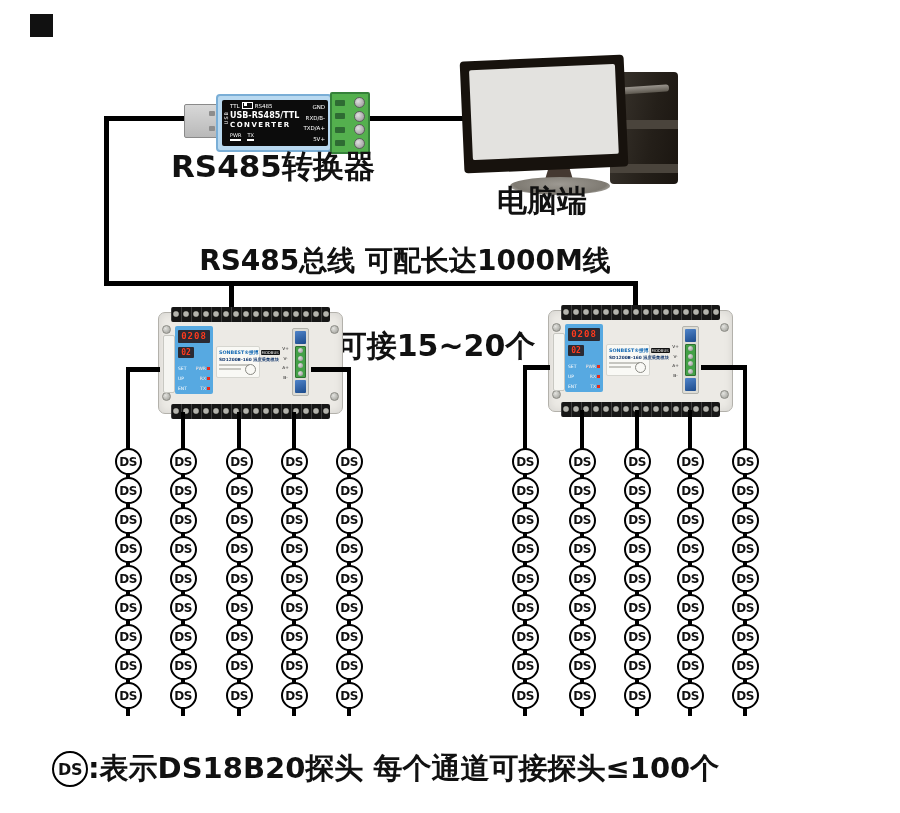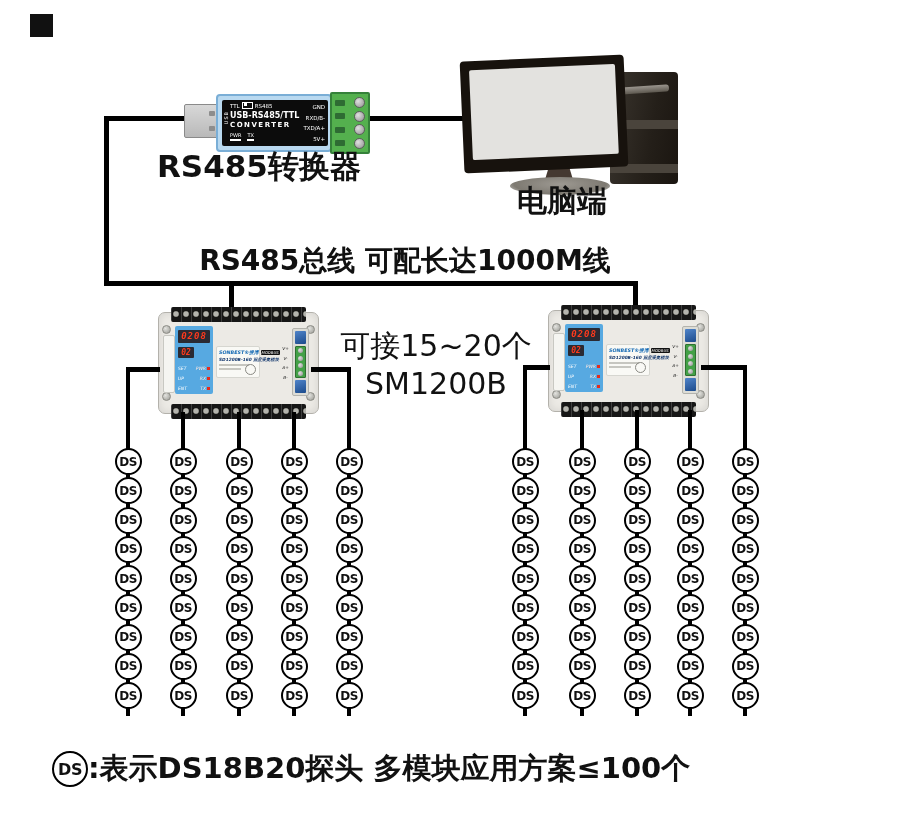--- a/index.html
+++ b/index.html
@@ -40,21 +40,21 @@
   
   .tower{position:absolute;left:610px;top:72px;width:68px;height:112px;background:linear-gradient(100deg,#3b362f 0%,#241f19 60%,#1a1510 100%);border-radius:4px;}
   .tower .drive{position:absolute;left:9px;top:14px;right:9px;height:7px;background:linear-gradient(#9a958e,#5d584f);border-radius:3px;transform:rotate(-4deg);}
   .tower .band{position:absolute;left:0;right:0;height:9px;background:#4a443c;}
   .monitor{position:absolute;left:462px;top:58px;width:164px;height:112px;background:#17120d;border-radius:4px;transform:rotate(-2.5deg);}
   .monitor .screen{position:absolute;left:9px;top:9px;right:9px;bottom:13px;background:#e3e2df;border-radius:2px;}
   .neck{position:absolute;left:544px;top:165px;width:30px;height:18px;background:#453931;clip-path:polygon(18% 0,82% 0,100% 100%,0 100%);}
   .base{position:absolute;left:510px;top:177px;width:100px;height:18px;border-radius:50%;background:radial-gradient(ellipse at 50% 40%,#9d9992 0%,#7e7a72 65%,rgba(126,122,114,0) 100%);}
 
   
-  .module{position:absolute;width:161px;height:106px;font-style:italic;}
+  .module{position:absolute;width:185px;height:106px;}
   .m-body{position:absolute;left:0;right:0;top:2px;bottom:2px;background:#eceae5;border:1px solid #b3b1ab;border-radius:7px;box-shadow:inset 0 0 8px rgba(0,0,0,.10);}
   .m-strip{position:absolute;left:13px;right:13px;height:15px;background-color:#161616;border-radius:2px;
     background-image:radial-gradient(circle at 5px 7px,#b4b4ae 2.2px,#6e6e68 2.8px,transparent 3.5px),repeating-linear-gradient(90deg,#3e3e3e 0 1.5px,transparent 1.5px 10px);
     background-size:10px 100%;}
   .m-strip.top{top:-3px;}
   .m-strip.bot{bottom:-3px;}
   .m-screw{position:absolute;width:7px;height:7px;border-radius:50%;background:radial-gradient(circle at 35% 35%,#e3e3df,#9a9a94);border:1px solid #8b8b85;}
   .m-din{position:absolute;left:5px;top:25px;width:10px;height:56px;background:#f5f5f1;border:1px solid #c8c8c2;border-radius:2px;}
   .m-blue{position:absolute;left:17px;top:16px;width:38px;height:68px;background:#57a9e1;border-radius:2px;}
   .m-disp1{position:absolute;left:3px;top:4px;width:32px;height:13px;background:#2a2a33;color:#ff3a1d;font-family:"DejaVu Sans Mono","Liberation Mono",monospace;font-size:9px;font-weight:bold;text-align:center;line-height:13px;letter-spacing:1px;border-radius:1px;}
@@ -76,24 +76,24 @@
   .m-conn .cb{position:absolute;left:2px;width:11px;height:13px;background:linear-gradient(160deg,#4f84c9,#1c4b8c);border-radius:1px;}
   .m-conn .cb.t{top:2px;}
   .m-conn .cb.b{bottom:2px;}
   .m-conn .cg{position:absolute;left:2px;top:17px;width:11px;height:32px;background:#43a047;border:1px solid #2e7031;border-radius:1px;display:flex;flex-direction:column;justify-content:space-around;align-items:center;box-sizing:border-box;}
   .m-conn .cg i{width:5px;height:5px;border-radius:50%;background:radial-gradient(circle at 35% 35%,#dedede,#8f8f8f);display:block;}
 
   
   .ds{position:absolute;width:27px;height:27px;box-sizing:border-box;border:2.5px solid #000;border-radius:50%;background:#fff;display:flex;align-items:center;justify-content:center;font-size:12px;font-weight:bold;letter-spacing:-0.5px;}
 
   
-  .t-conv{left:157px;top:146px;width:200px;font-size:31px;font-weight:600;}
-  .t-pc{left:487px;top:181px;width:150px;font-size:30px;font-weight:600;}
+  .t-conv{left:171px;top:146px;width:200px;font-size:31px;font-weight:600;}
+  .t-pc{left:467px;top:181px;width:150px;font-size:30px;font-weight:600;}
   .t-bus{left:195px;top:242px;width:420px;font-size:28px;font-weight:600;}
-  .t-cap{left:336px;top:327px;width:200px;font-size:30px;font-weight:400;line-height:38px;}
+  .t-cap{left:336px;top:327px;width:200px;font-size:30px;font-weight:700;line-height:38px;}
   .t-wire{left:344px;top:537px;width:186px;font-size:27px;font-weight:600;line-height:37px;}
   .legend{position:absolute;left:52px;top:749px;display:flex;align-items:center;}
   .legend .ds-big{position:static;width:36px;height:36px;border-width:2.5px;font-size:16px;flex:0 0 auto;}
   .legend .lg-text{font-size:29px;font-weight:600;white-space:nowrap;}
 </style>
 </head>
 <body>
 
 <div class="title-row">
   <div class="title-square"></div>
@@ -165,21 +165,20 @@
   <div class="base"></div>
   <div class="monitor">
     <div class="screen"></div>
   </div>
   <div class="ctext t-pc">电脑端</div>
 </div>
 
 <div class="ctext t-bus">RS485总线 可配长达1000M线</div>
 <div class="ctext t-cap">
   <div>可接15~20个</div>
-  <div>SM1200B</div>
 </div>
 <div class="ctext t-wire">
 </div>
 
 <div class="module" id="module-template" style="left:158px;top:310px;">
   <div class="m-body"></div>
   <div class="m-strip top"></div>
   <div class="m-strip bot"></div>
   <div class="m-screw" style="left:4px;top:15px;"></div>
   <div class="m-screw" style="right:4px;top:15px;"></div>
@@ -402,14 +401,14 @@
     <div class="ds" style="left: 731.5px; top: 535.75px;">DS</div>
     <div class="ds" style="left: 731.5px; top: 565px;">DS</div>
     <div class="ds" style="left: 731.5px; top: 594.25px;">DS</div>
     <div class="ds" style="left: 731.5px; top: 623.5px;">DS</div>
     <div class="ds" style="left: 731.5px; top: 652.75px;">DS</div>
     <div class="ds" style="left: 731.5px; top: 682px;">DS</div>
   </div>
 
 <div class="legend">
   <div class="ds ds-big">DS</div>
-  <div class="lg-text">:表示DS18B20探头 多模块应用方案≤100个</div>
+  <div class="lg-text">:表示DS18B20探头 每个通道可接探头≤100个</div>
 </div>
 
 </body></html>

